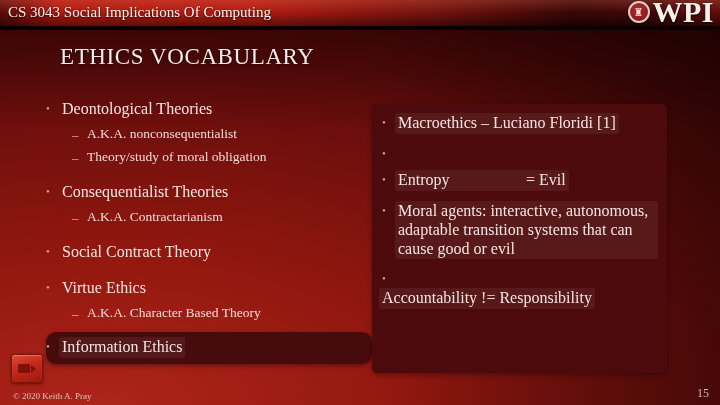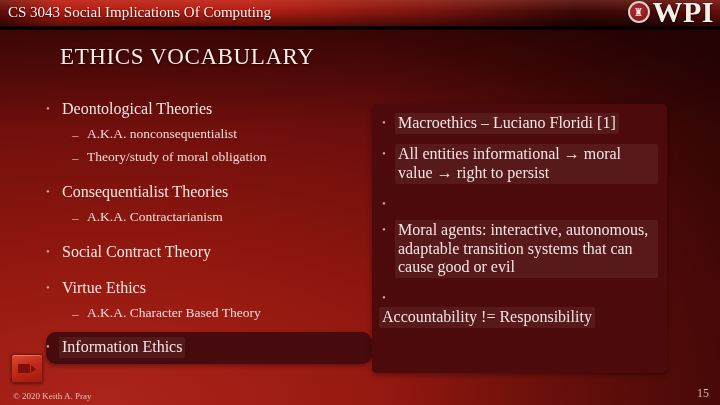--- a/index.html
+++ b/index.html
@@ -141,24 +141,24 @@
     </div>
   </div>
 
   <div class="rpanel">
     <div class="ri">
       <span class="b dot"></span>
       <span class="t hl">Macroethics – Luciano Floridi [1]</span>
     </div>
     <div class="ri">
       <span class="b dot"></span>
-      <span class="t hl">All entities informational → moral value → right to persist</span>
     </div>
     <div class="ri">
       <span class="b dot"></span>
+      <span class="t hl"><span class="term">Entropy</span><span>= Evil</span></span>
     </div>
     <div class="ri">
       <span class="b dot"></span>
       <span class="t hl">Moral agents: interactive, autonomous, adaptable transition systems that can cause good or evil</span>
     </div>
     <div class="ri">
       <span class="b dot"></span>
       <span class="t hl">Accountability != Responsibility</span>
     </div>
   </div>

